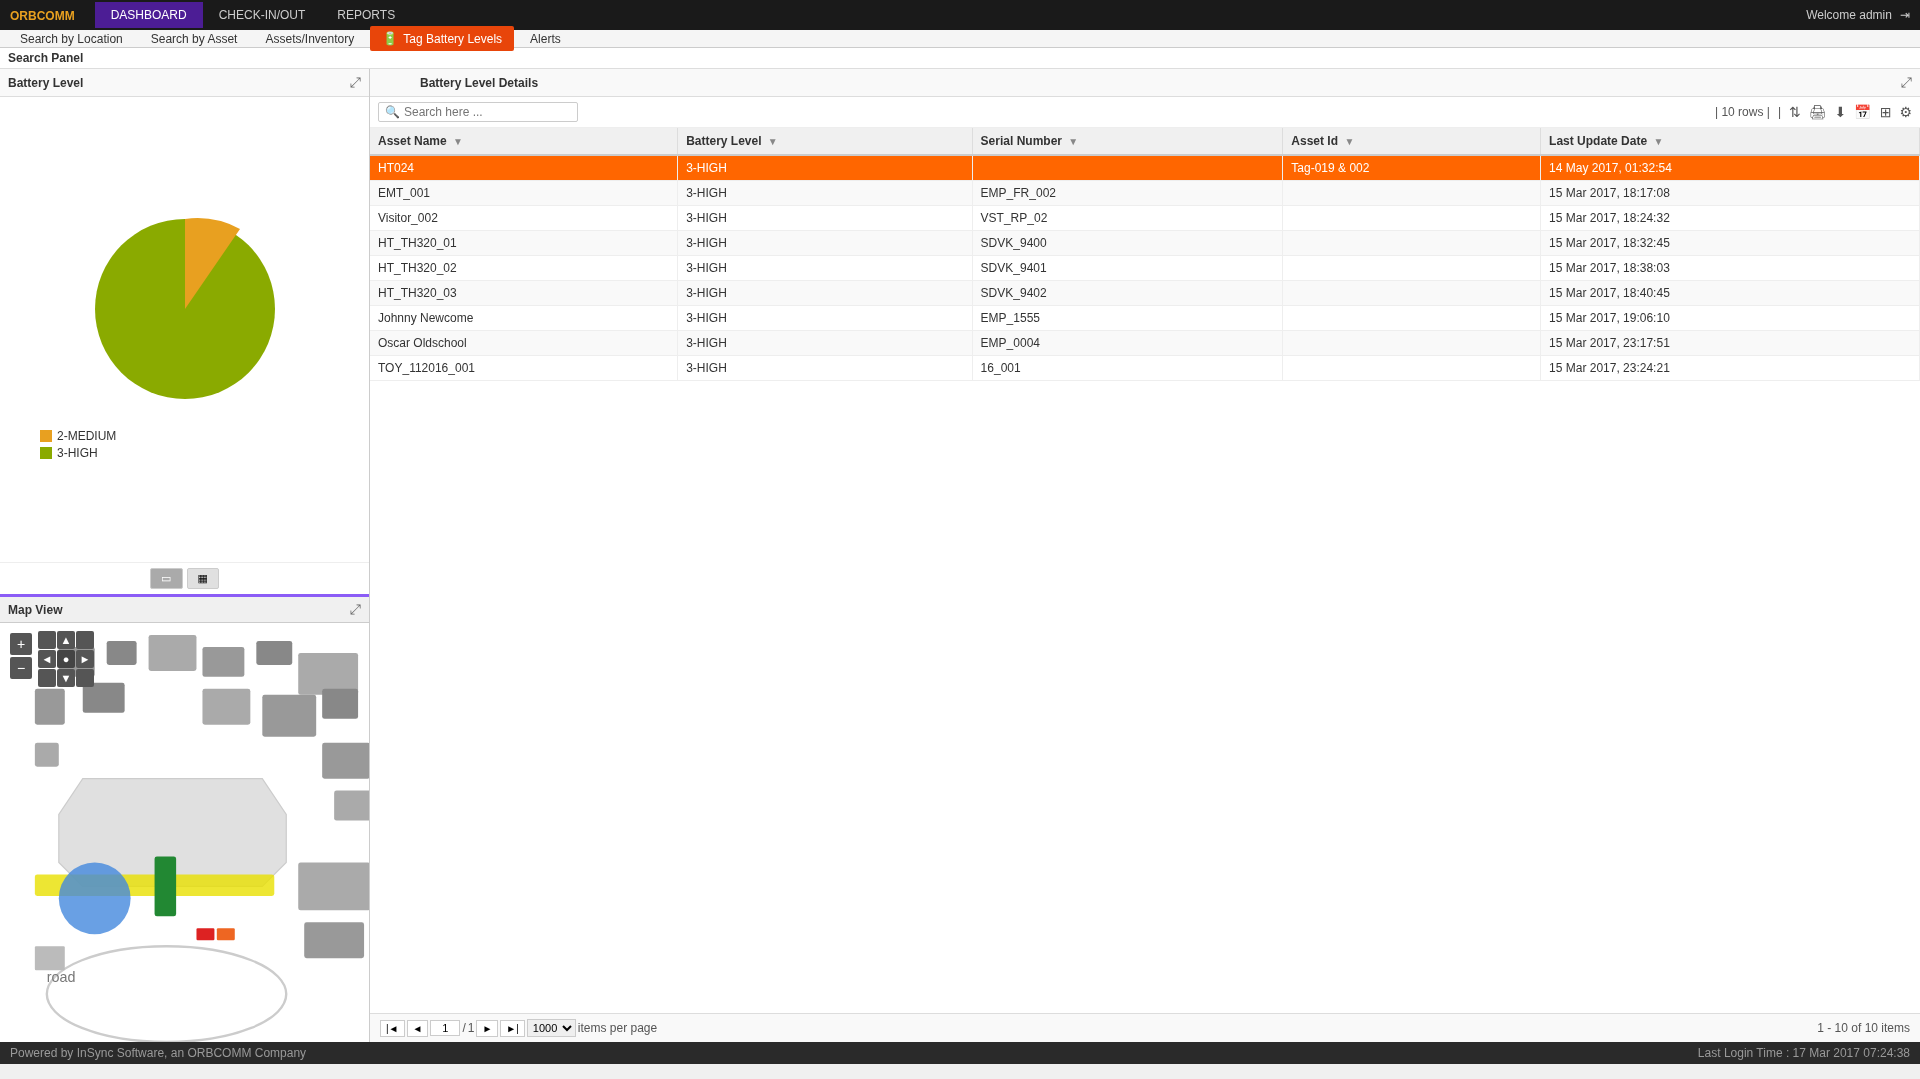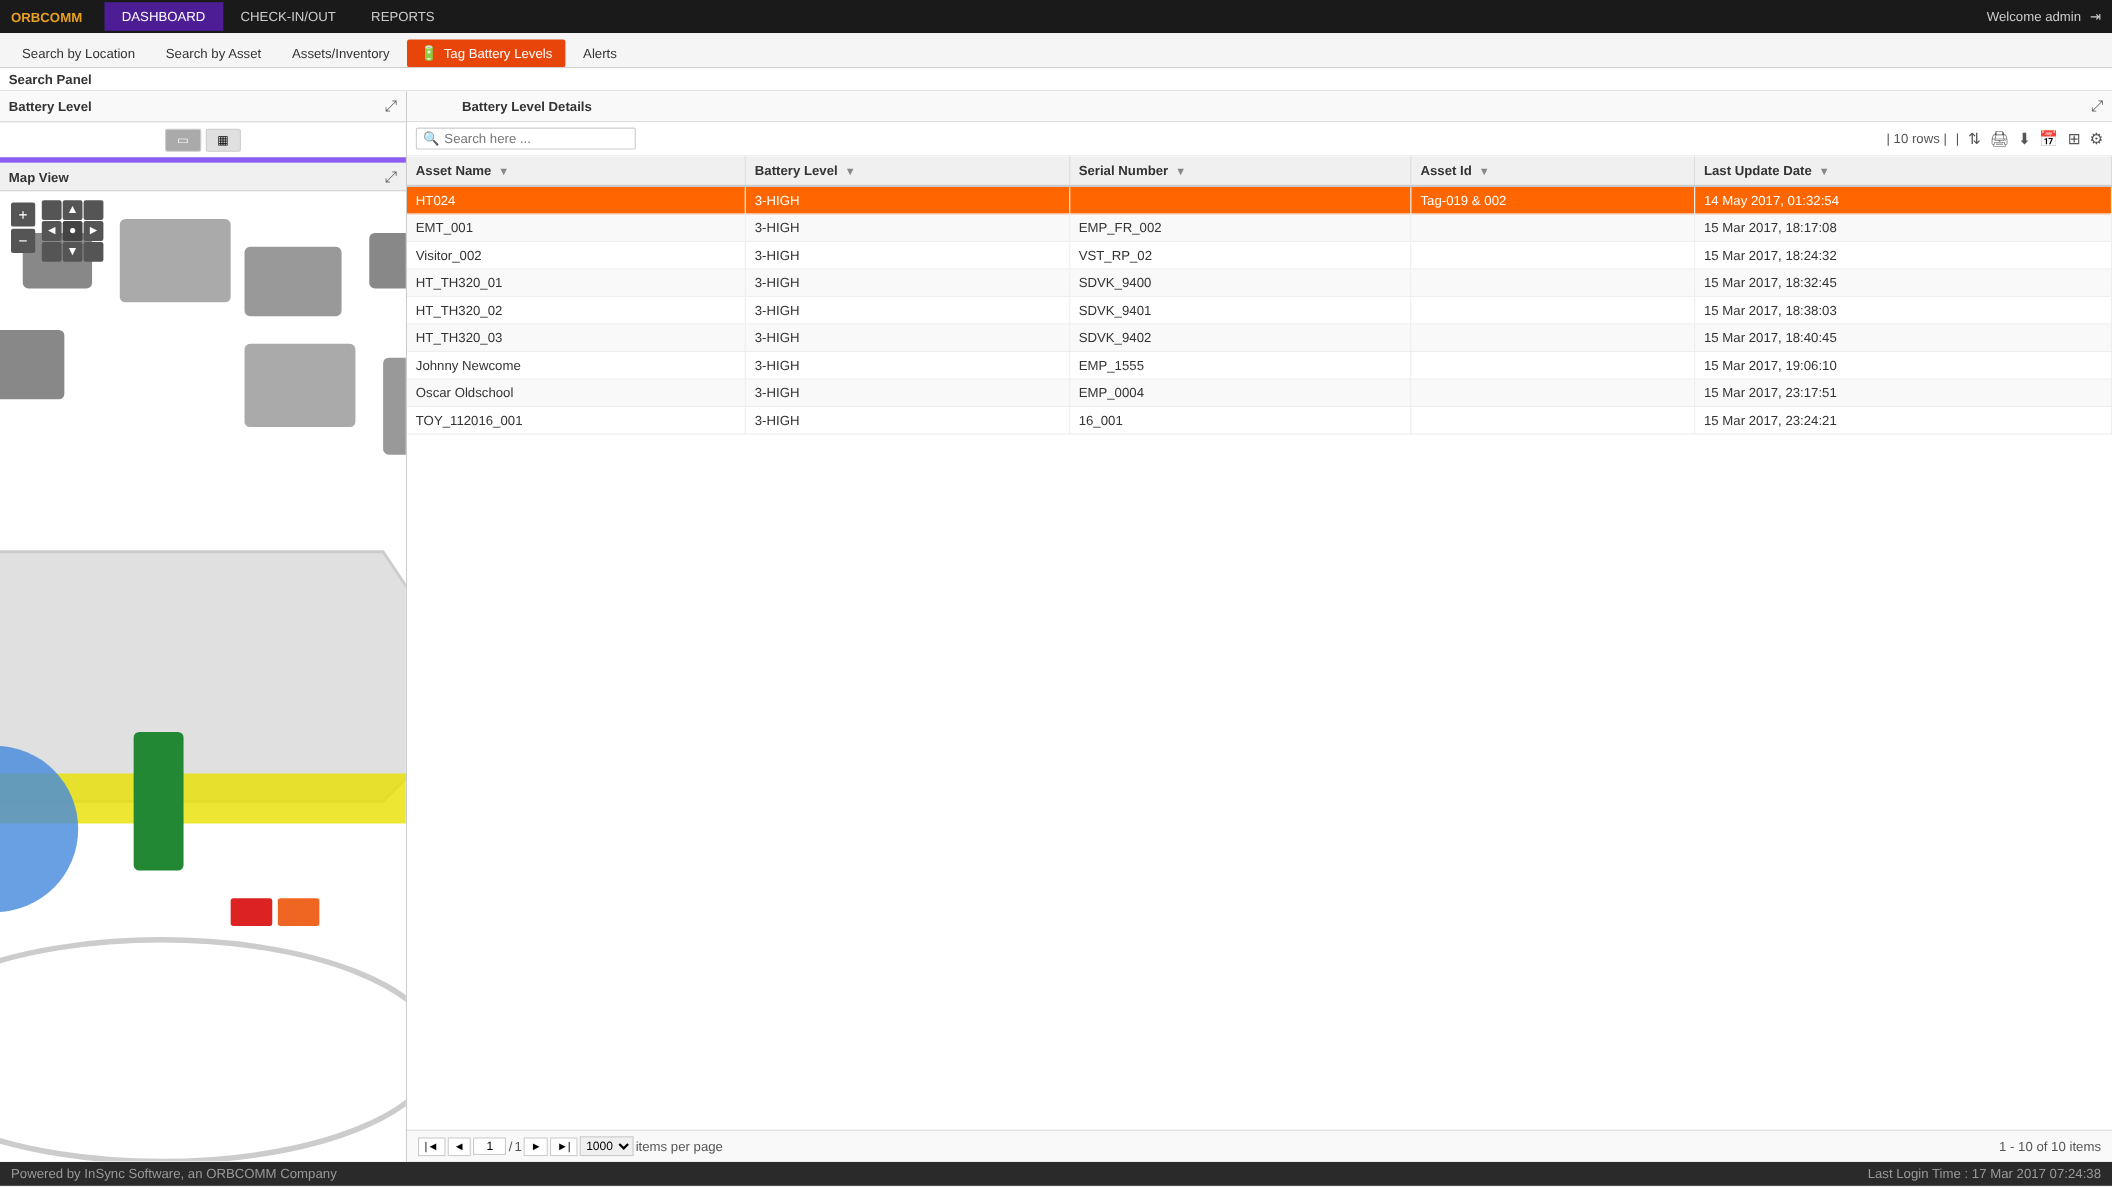--- a/index.html
+++ b/index.html
@@ -41,23 +41,23 @@
       align-items: center;
       gap: 8px;
       color: #ccc;
       font-size: 12px;
     }
 
     
     .second-nav {
       background: #f5f5f5;
       border-bottom: 1px solid #ccc;
-      height: 32px;
-      display: flex;
-      align-items: flex-end;
+      height: 18px;
+      display: flex;
+      align-items: center;
       padding: 0 8px;
       gap: 4px;
     }
     .second-nav-item {
       padding: 5px 12px;
       color: #333;
       cursor: pointer;
       font-size: 12px;
       white-space: nowrap;
     }
@@ -169,21 +169,21 @@
     .view-btn.active {
       background: #aaa;
       color: #fff;
     }
 
     
     .map-view-section {
       flex: 1;
       background: #e8e8e8;
       position: relative;
-      border-top: 5px solid #8b5cf6;
+      border-top: 3px solid #8b5cf6;
     }
     .map-view-header {
       display: flex;
       align-items: center;
       justify-content: space-between;
       padding: 4px 8px;
       background: #f0f0f0;
       border-bottom: 1px solid #ccc;
     }
     .map-view-title {
@@ -422,20 +422,41 @@
 
 <div class="main-area">
 
   <div class="left-panel">
 
     <div class="battery-level-header">
       <span class="battery-level-title">Battery Level</span>
       <span class="expand-icon">⤢</span>
     </div>
 
+    <div class="pie-area">
+      <div class="pie-container">
+        <svg viewBox="0 0 220 220" width="220" height="220">
+
+          <circle cx="110" cy="110" r="90" fill="#8aaa00"></circle>
+
+          <path d="M110,110 L110,20 A90,90 0 0,1 165,30 Z" fill="#e8a020"></path>
+        </svg>
+      </div>
+
+      <div class="pie-legend">
+        <div class="legend-item">
+          <div class="legend-color" style="background:#e8a020;"></div>
+          <span>2-MEDIUM</span>
+        </div>
+        <div class="legend-item">
+          <div class="legend-color" style="background:#8aaa00;"></div>
+          <span>3-HIGH</span>
+        </div>
+      </div>
+    </div>
 
     <div class="view-toggle">
       <button class="view-btn active">▭</button>
       <button class="view-btn">▦</button>
     </div>
 
     <div class="map-view-section">
       <div class="map-view-header">
         <span class="map-view-title">Map View</span>
         <span class="expand-icon">⤢</span>

